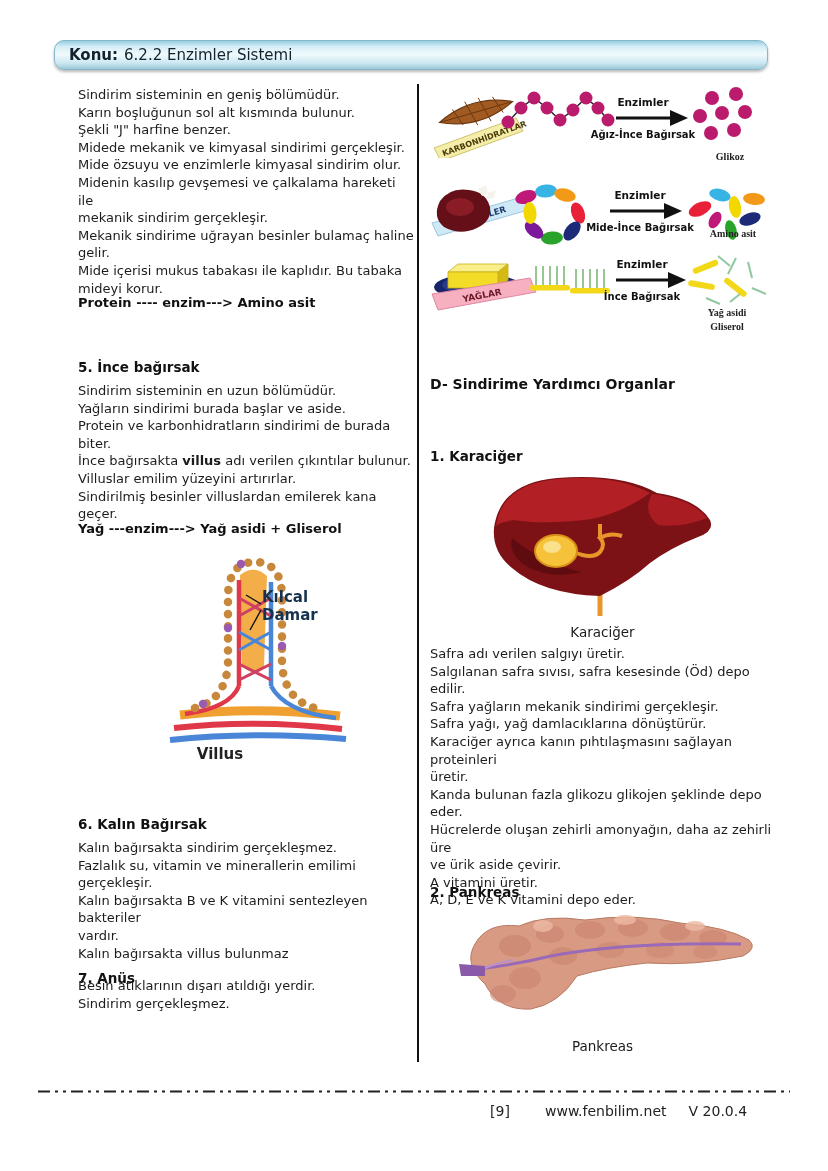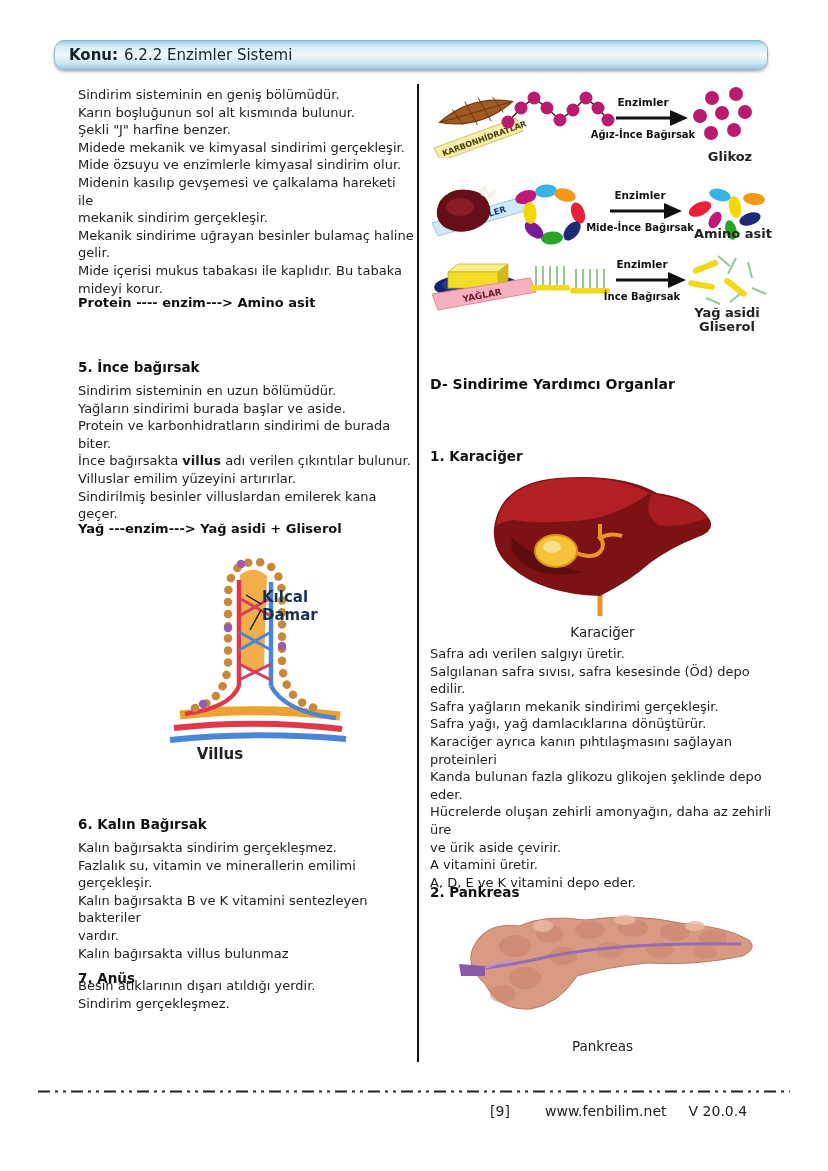--- a/index.html
+++ b/index.html
@@ -11,21 +11,21 @@
   .heading{font-size:13.5px;font-weight:bold;color:#111;}
   .formula{font-size:13px;font-weight:bold;color:#111;}
   .caption{font-size:13.5px;color:#1c1c1c;text-align:center;}
   .preline{white-space:pre-line;}
   .topic-bar{position:absolute;left:54px;top:40px;width:714px;height:30px;border-radius:10px;
      border:1px solid #85b7c9;box-shadow:0 2px 3px rgba(0,0,0,.28);
      background:linear-gradient(#96cfe2 0%,#d6edf6 20%,#f0fafc 48%,#cde8f2 78%,#9cc9da 100%);
      display:flex;align-items:center;padding-left:14px;box-sizing:border-box;
      font-size:15px;color:#13232e;}
   .divider{position:absolute;left:417px;top:84px;width:2px;height:978px;background:#111;}
-  .prod-label{font-size:13px;font-weight:bold;color:#222;text-align:center;line-height:14px;}
+  .prod-label{font-size:10px;font-weight:bold;color:#222;text-align:center;line-height:14px;font-family:Liberation Serif, serif;}
   .kilcal{font-size:15px;font-weight:bold;color:#16324e;line-height:18px;}
   .villus-cap{font-size:15px;font-weight:bold;color:#222;text-align:center;}
   .footer-text{font-size:14px;color:#222;}
   svg text{font-family:"DejaVu Sans","Liberation Sans",sans-serif;}
 </style>
 </head>
 <body>
 
 <div class="page">
 
@@ -250,20 +250,21 @@
     <path d="M118,56 L118,70" stroke="#e8952a" stroke-width="4"></path>
   </svg>
   <div class="abs caption" style="left:430px;top:624px;width:345px;">Karaciğer</div>
 
   <div class="abs" style="left:430px;top:645px;width:350px;">
     <div class="txt">Safra adı verilen salgıyı üretir.</div>
     <div class="txt">Salgılanan safra sıvısı, safra kesesinde (Öd) depo edilir.</div>
     <div class="txt">Safra yağların mekanik sindirimi gerçekleşir.</div>
     <div class="txt">Safra yağı, yağ damlacıklarına dönüştürür.</div>
     <div class="txt">Karaciğer ayrıca kanın pıhtılaşmasını sağlayan proteinleri</div>
+    <div class="txt">üretir.</div>
     <div class="txt">Kanda bulunan fazla glikozu glikojen şeklinde depo eder.</div>
     <div class="txt">Hücrelerde oluşan zehirli amonyağın, daha az zehirli üre</div>
     <div class="txt">ve ürik aside çevirir.</div>
     <div class="txt">A vitamini üretir.</div>
     <div class="txt">A, D, E ve K vitamini depo eder.</div>
   </div>
 
   <div class="abs heading" style="left:430px;top:884px;">2. Pankreas</div>
 
   <svg class="abs" style="left:455px;top:906px;" width="315" height="126" viewBox="0 0 315 126">

